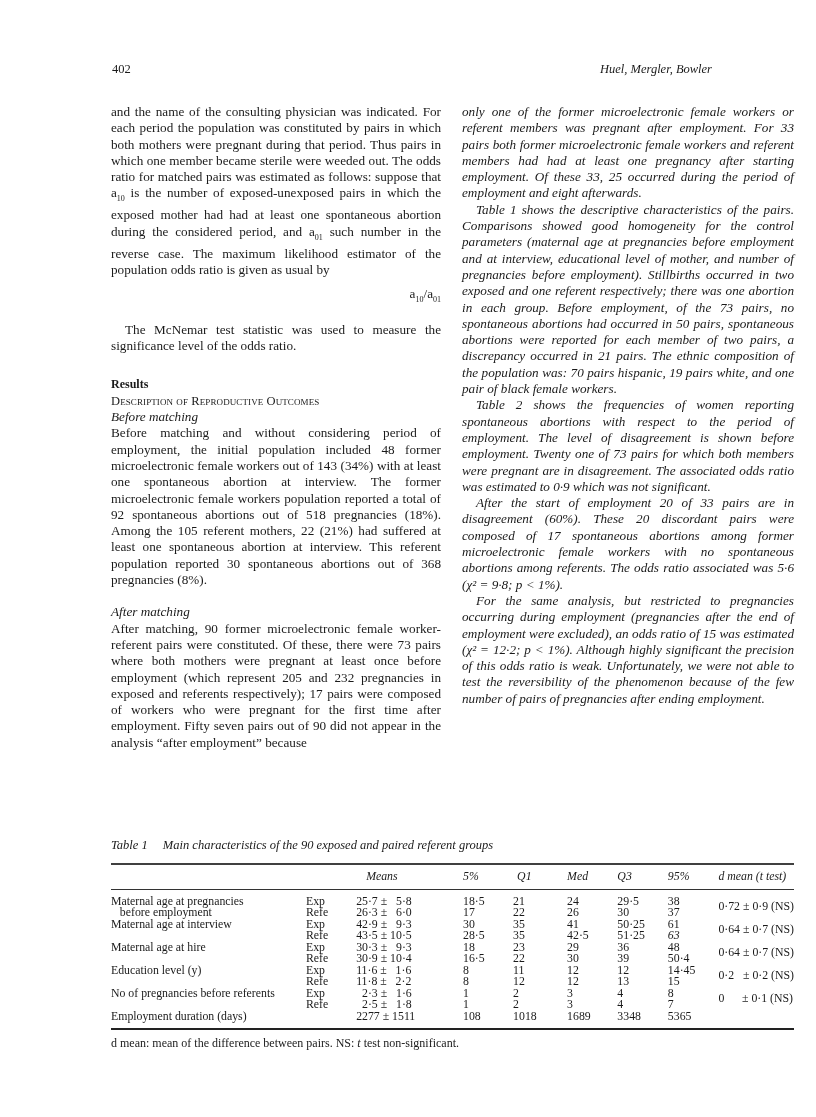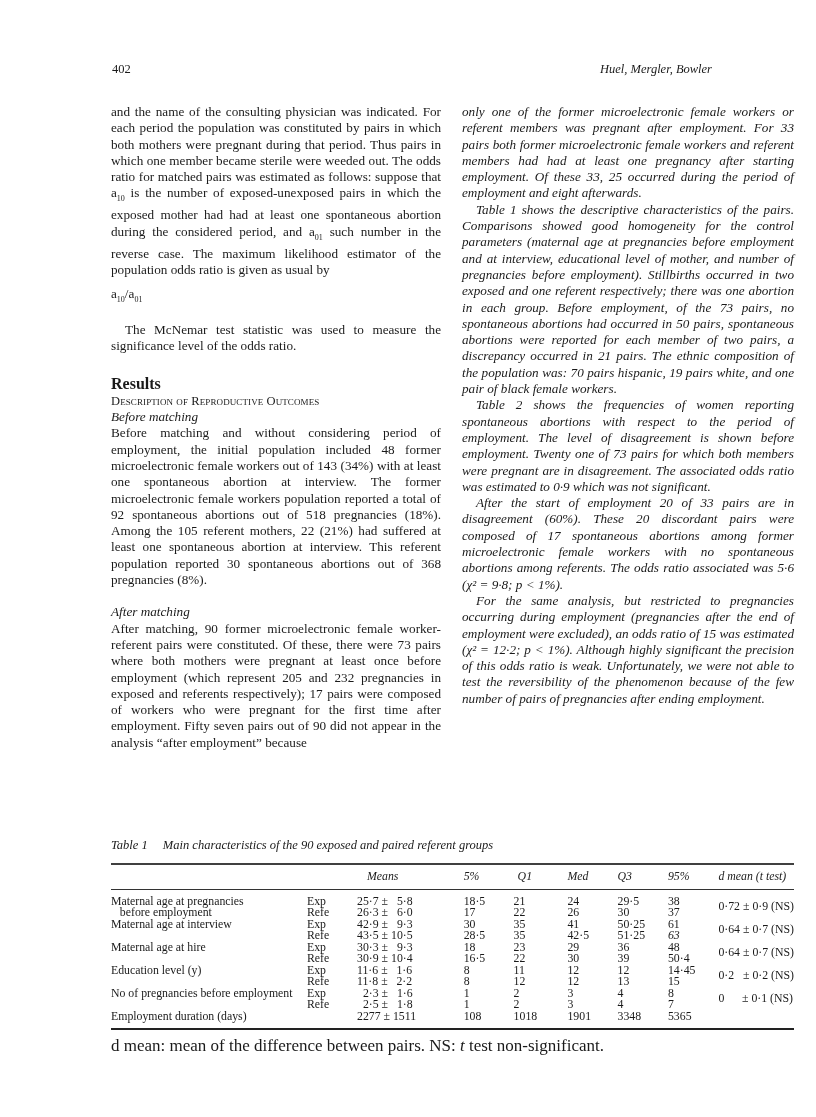--- a/index.html
+++ b/index.html
@@ -5,42 +5,42 @@
   html, body { margin: 0; padding: 0; background: #ffffff; }
   body { width: 816px; height: 1117px; position: relative; overflow: hidden;
          font-family: "Liberation Serif", "DejaVu Serif", serif; color: #1a1a1a; }
   .page-num { position: absolute; left: 112px; top: 62px; font-size: 12.5px; }
   .running-head { position: absolute; right: 104px; top: 62px; font-size: 12.5px; font-style: italic; }
   .col { position: absolute; top: 104px; width: 330px; font-size: 13.2px; line-height: 16.3px; text-align: justify; }
   .col.left { left: 111px; }
   .col.right { left: 462px; width: 332px; font-style: italic; }
   .col p { margin: 0; }
   .indent { text-indent: 14px; }
-  .formula { text-align: left; margin: 8px 0 14px 0 !important; }
+  .formula { text-align: right; margin: 8px 0 14px 0 !important; }
   .formula sub { font-size: 8px; }
   .gap { height: 16px; }
-  .sec-head { font-weight: bold; font-size: 16px; margin-top: 20px !important; line-height: 18px; }
+  .sec-head { font-weight: bold; font-size: 12px; margin-top: 20px !important; line-height: 18px; }
   .subsec { font-variant: small-caps; font-size: 12.5px; letter-spacing: 0.1px; }
   .italic-head { font-style: italic; }
   .table-wrap { position: absolute; left: 111px; top: 838px; width: 683px; }
   .table-title { font-style: italic; font-size: 12.5px; margin-bottom: 10px; }
   .table-title .lbl { margin-right: 12px; }
   table { width: 100%; border-collapse: collapse; font-size: 11.8px; line-height: 11.5px; }
   thead th { font-style: italic; font-weight: normal; padding: 6px 0 6px 0; text-align: left; }
   .rule-top { border-top: 2px solid #404040; }
   .rule-mid { border-bottom: 1px solid #333; }
   td { padding: 0; vertical-align: top; }
   .c-label { width: 197px; }
   .c-grp { width: 52px; }
   .c-mean { width: 100px; white-space: pre; }
   .c-num { width: 52px; }
   .c-dm { white-space: nowrap; vertical-align: middle; }
   tbody tr:first-child td { padding-top: 6px; }
   tbody tr:last-child td { padding-bottom: 6px; }
-  .footnote { font-size: 17px; margin-top: 6px; }
+  .footnote { font-size: 12px; margin-top: 6px; }
   .footnote i { font-style: italic; }
 </style>
 </head>
 <body>
 
 <div class="page-num">402</div>
 <div class="running-head">Huel, Mergler, Bowler</div>
 
 <div class="col left">
   <p><span>and the name of the consulting physician was indicated. For each period the population was constituted by pairs in which both mothers were pregnant during that period. Thus pairs in which one member became sterile were weeded out. The odds ratio for matched pairs was estimated as follows: suppose that a</span><sub style="font-size:8px">10</sub><span> is the number of exposed-unexposed pairs in which the exposed mother had had at least one spontaneous abortion during the considered period, and a</span><sub style="font-size:8px">01</sub><span> such number in the reverse case. The maximum likelihood estimator of the population odds ratio is given as usual by</span></p>
@@ -161,21 +161,21 @@
           <td class="c-label" style="white-space: pre;"></td>
           <td class="c-grp" style="white-space: pre;">Refe</td>
           <td class="c-mean" style="white-space: pre;">11·8 ±   2·2</td>
           <td class="c-num" style="white-space: pre;">8</td>
           <td class="c-num" style="white-space: pre;">12</td>
           <td class="c-num" style="white-space: pre;">12</td>
           <td class="c-num" style="white-space: pre;">13</td>
           <td class="c-num" style="white-space: pre;">15</td>
         </tr>
         <tr>
-          <td class="c-label" style="white-space: pre;">No of pregnancies before employment</td>
+          <td class="c-label" style="white-space: pre;">No of pregnancies before referents</td>
           <td class="c-grp" style="white-space: pre;">Exp</td>
           <td class="c-mean" style="white-space: pre;">  2·3 ±   1·6</td>
           <td class="c-num" style="white-space: pre;">1</td>
           <td class="c-num" style="white-space: pre;">2</td>
           <td class="c-num" style="white-space: pre;">3</td>
           <td class="c-num" style="white-space: pre;">4</td>
           <td class="c-num" style="white-space: pre;">8</td>
           <td class="c-dm" rowspan="2" style="white-space: pre;">0      ± 0·1 (NS)</td>
         </tr>
         <tr>
@@ -187,21 +187,21 @@
           <td class="c-num" style="white-space: pre;">3</td>
           <td class="c-num" style="white-space: pre;">4</td>
           <td class="c-num" style="white-space: pre;">7</td>
         </tr>
         <tr>
           <td class="c-label" style="white-space: pre;">Employment duration (days)</td>
           <td class="c-grp" style="white-space: pre;"></td>
           <td class="c-mean" style="white-space: pre;">2277 ± 1511</td>
           <td class="c-num" style="white-space: pre;">108</td>
           <td class="c-num" style="white-space: pre;">1018</td>
-          <td class="c-num" style="white-space: pre;">1901</td>
+          <td class="c-num" style="white-space: pre;">1689</td>
           <td class="c-num" style="white-space: pre;">3348</td>
           <td class="c-num" style="white-space: pre;">5365</td>
           <td></td>
         </tr>
       </tbody>
   </table>
   <div style="border-top:2px solid #222;"></div>
   <div class="footnote"><span>d mean: mean of the difference between pairs. NS: </span><i>t</i><span> test non-significant.</span></div>
 </div>
 

